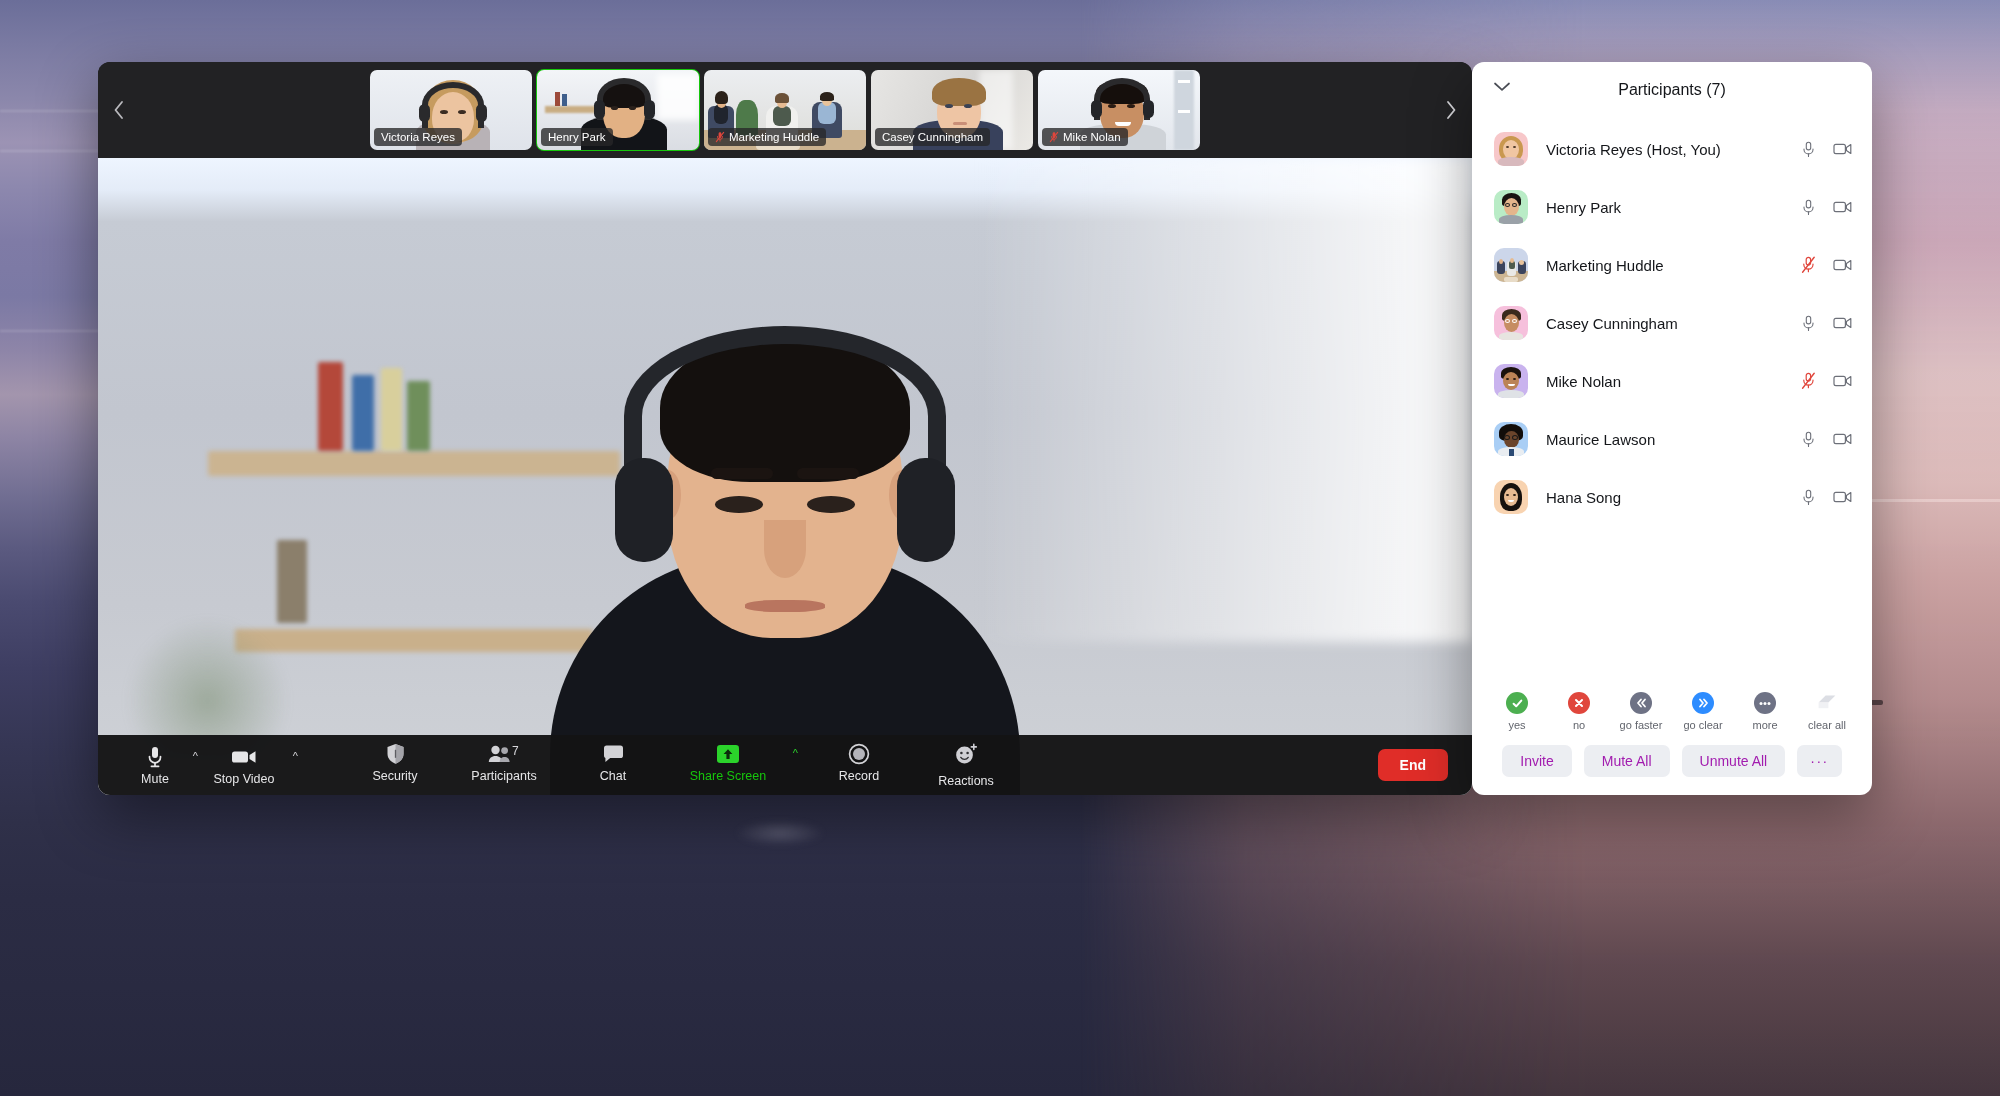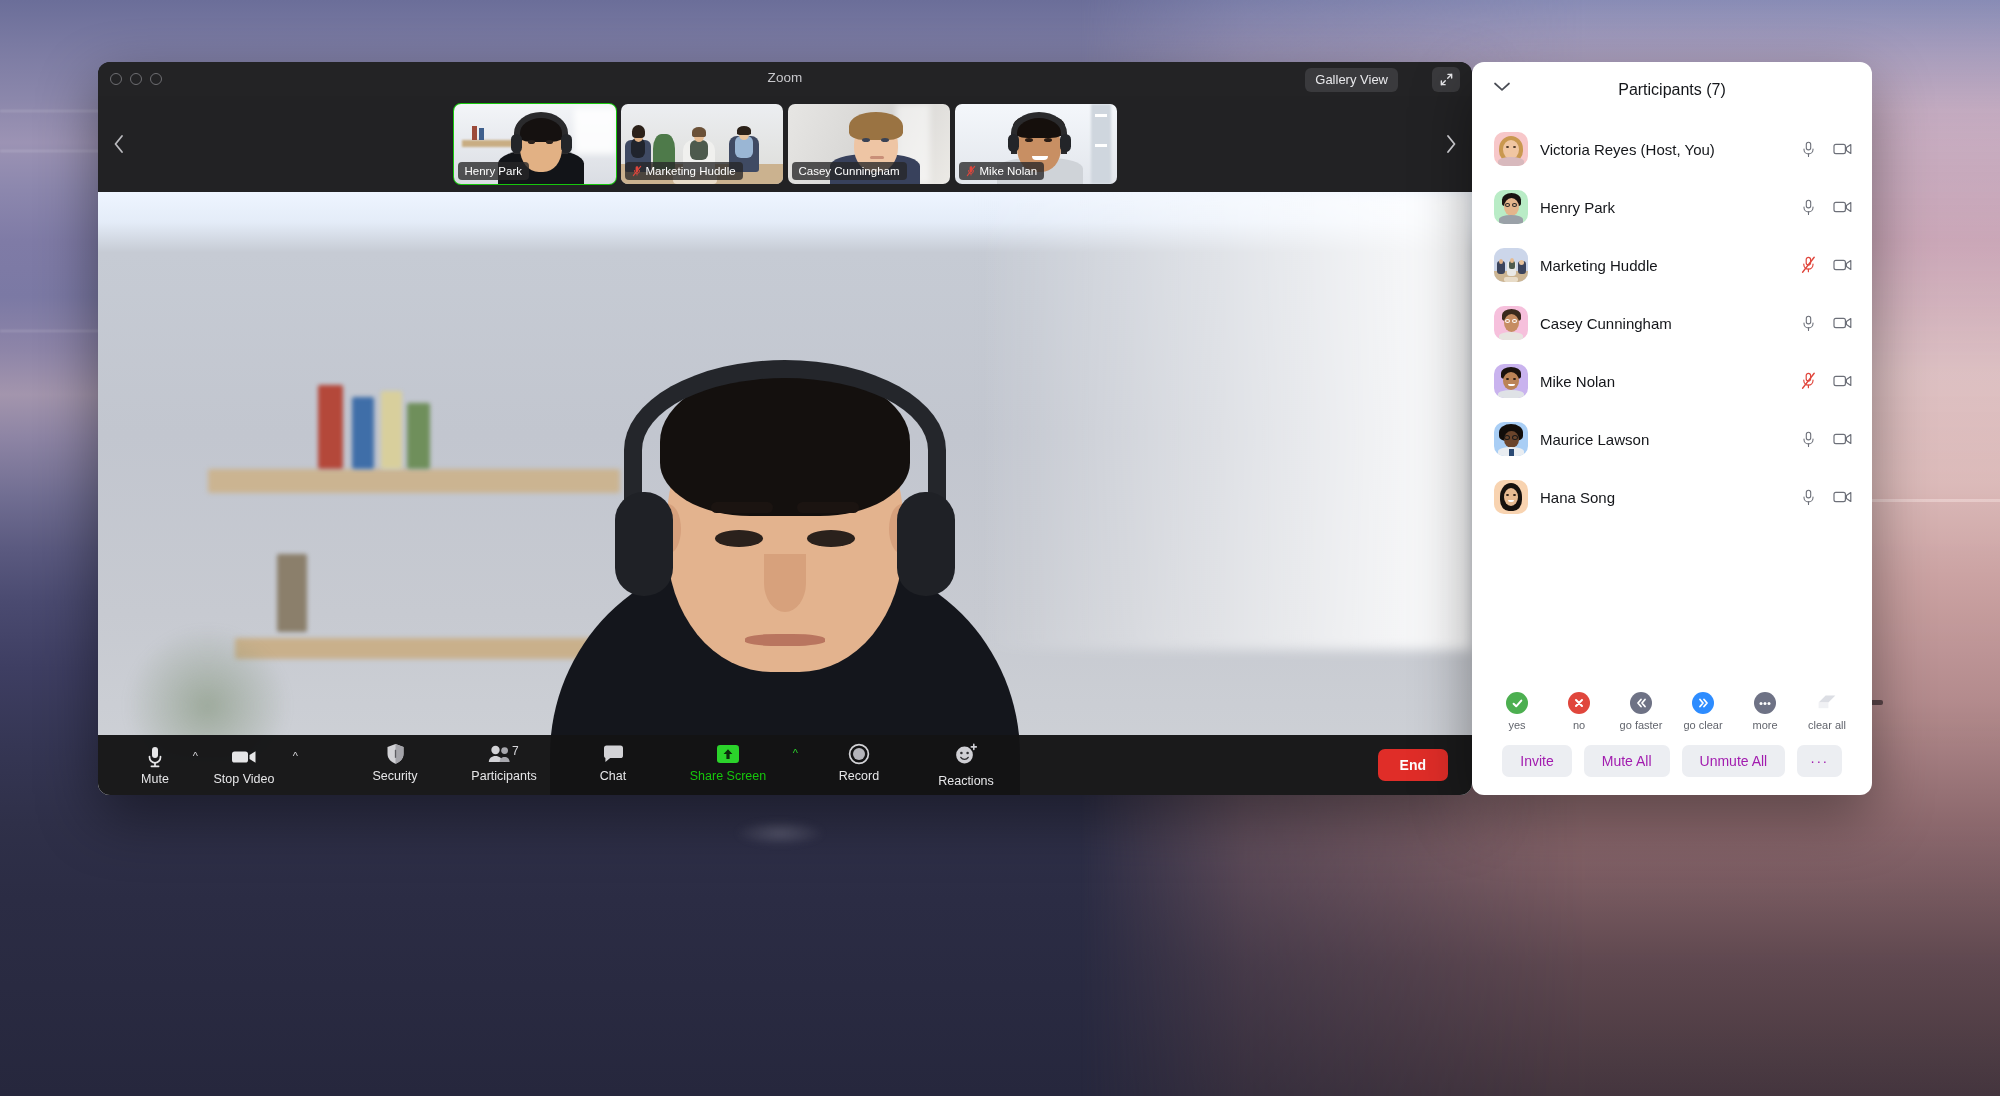--- a/index.html
+++ b/index.html
@@ -248,21 +248,21 @@
   }
   .pp-list{ flex:1; overflow:hidden; padding-top:2px; }
   .pp-row{
     height:58px; display:flex; align-items:center; padding:0 20px 0 22px;
     cursor:pointer;
   }
   .pp-av{
     width:34px; height:34px; border-radius:10px; flex:0 0 34px;
     overflow:hidden; position:relative;
   }
-  .pp-name{ flex:1; margin-left:12px; font-size:15px; color:#14161a; }
+  .pp-name{ flex:1; margin-left:18px; font-size:15px; color:#14161a; }
   .pp-icons{ display:flex; align-items:center; gap:14px; }
   .pp-icons .slot{ width:20px; height:20px; display:flex; align-items:center; justify-content:center; cursor:pointer; }
 
   
   .pp-react{
     display:flex; justify-content:space-around; align-items:flex-start;
     padding:8px 14px 4px;
   }
   .react{
     display:flex; flex-direction:column; align-items:center; gap:5px;
@@ -295,42 +295,45 @@
   <div class="streak" style="left:0;top:110px;width:420px;"></div>
   <div class="streak" style="left:0;top:150px;width:330px;"></div>
   <div class="streak" style="left:0;top:330px;width:260px;"></div>
   <div class="boat"></div>
   <div class="boat2"></div>
   <div class="bottomsmudge"></div>
 </div>
 
 <div id="zoom-window">
 
-  <div class="titlebar">
-    <div class="traffic">
-      <span class="tl"></span>
-      <span class="tl"></span>
-      <span class="tl"></span>
-    </div>
-    <div class="win-title">Zoom</div>
-    <div class="gallery-view-btn">Gallery View</div>
-    <div class="expand-btn">
-      <svg width="15" height="15" viewBox="0 0 16 16">
-        <path d="M9.5 2.5h4v4M13.5 2.5l-4.2 4.2M6.5 13.5h-4v-4M2.5 13.5l4.2-4.2" stroke="#e9e9ec" stroke-width="1.5" fill="none" stroke-linecap="round"></path>
-      </svg>
-    </div>
-  </div>
 
   <div class="filmstrip">
     <div class="strip-arrow left">
       <svg width="14" height="22" viewBox="0 0 14 22">
         <path d="M10 3 L3.5 11 L10 19" stroke="#b9b9bd" stroke-width="1.8" fill="none" stroke-linecap="round" stroke-linejoin="round"></path>
       </svg>
     </div>
 
+    <div class="thumb">
+      <div class="scene">
+        <div class="sc-wall"></div>
+        <div class="sc-body" style="left:46px;bottom:0;width:74px;height:30px;background:#b8b2b6;"></div>
+        <div class="sc-head" style="left:60px;top:18px;width:46px;height:56px;background:#e8c09b;"></div>
+        <div class="sc-hair" style="position:absolute;left:52px;top:10px;width:62px;height:62px;background:#c69b5f;border-radius:50% 50% 40% 40%;"></div>
+        <div class="sc-head" style="left:62px;top:22px;width:42px;height:50px;background:#ecc4a0;"></div>
+        <div style="position:absolute;left:70px;top:40px;width:8px;height:4px;background:#3b2c22;border-radius:50%;"></div>
+        <div style="position:absolute;left:88px;top:40px;width:8px;height:4px;background:#3b2c22;border-radius:50%;"></div>
+        <div class="sc-hp" style="left:52px;top:12px;width:62px;height:46px;border-bottom:none;border-radius:50% 50% 0 0;"></div>
+        <div style="position:absolute;left:49px;top:34px;width:11px;height:18px;background:#2a2a2c;border-radius:6px;"></div>
+        <div style="position:absolute;left:106px;top:34px;width:11px;height:18px;background:#2a2a2c;border-radius:6px;"></div>
+      </div>
+      <div class="label">
+        <span>Victoria Reyes</span>
+      </div>
+    </div>
 
     <div class="thumb active">
       <div class="scene">
         <div class="sc-wall" style="background:linear-gradient(to bottom,#f3f5f8,#dadde3);"></div>
         <div style="position:absolute;left:8px;top:36px;width:56px;height:7px;background:#c9ad83;filter:blur(1px);"></div>
         <div style="position:absolute;left:18px;top:22px;width:5px;height:14px;background:#9c4a3a;filter:blur(.6px);"></div>
         <div style="position:absolute;left:25px;top:24px;width:5px;height:12px;background:#3f5f8c;filter:blur(.6px);"></div>
         <div style="position:absolute;left:120px;top:4px;width:42px;height:46px;background:rgba(255,255,255,.85);filter:blur(3px);"></div>
         <div class="sc-body" style="left:44px;bottom:0;width:86px;height:34px;background:#121418;"></div>
         <div class="sc-head" style="left:66px;top:16px;width:42px;height:52px;background:#e2b184;"></div>

